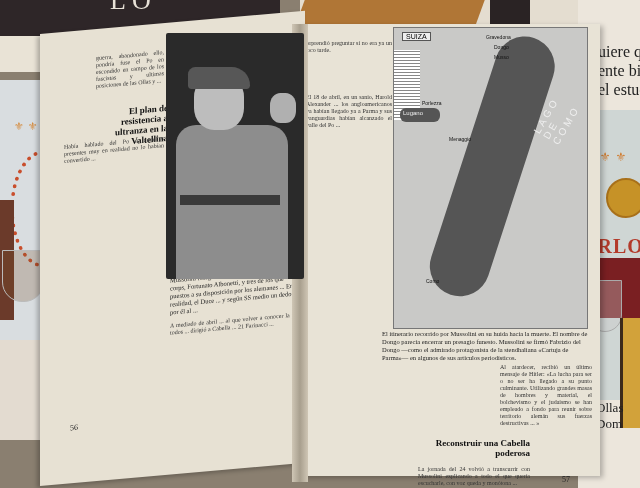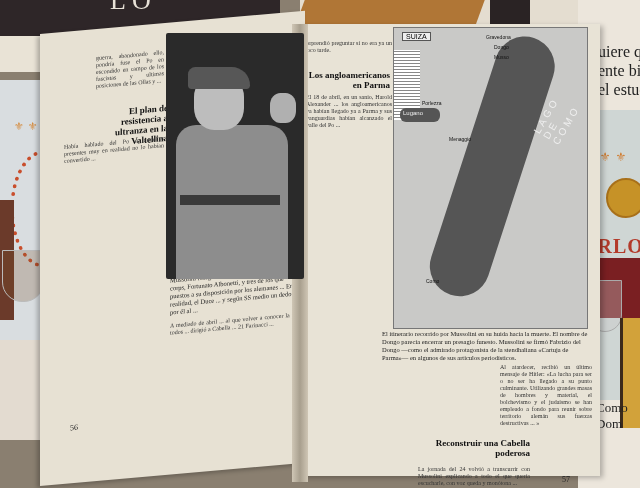--- a/index.html
+++ b/index.html
@@ -79,34 +79,33 @@
 <div class="abs ad-right-text"><span>uiere que</span>
 <span>ente bien</span>
 <span>el estuch</span></div>
 <div class="abs ad-right-panel"></div>
 <div class="abs ad-right-fleur">⚜⚜⚜</div>
 <div class="abs ad-right-medal"></div>
 <div class="abs ad-right-brand">ARLO</div>
 <div class="abs ad-right-curtain"></div>
 <div class="abs ad-right-glass"></div>
 <div class="abs ad-right-bottle"></div>
-<div class="abs ad-right-caption">Como Dom</div>
+<div class="abs ad-right-caption">Ollas Dom</div>
 
 <div class="abs page-left">
   <div class="abs text-block" style="left:56px;top:26px;width:68px;height:40px;">guerra, abandonado ello, pondría fuse el Po en escondido en campo de los fascistas y ultimas posiciones de las Ollas y ... </div>
   <div class="abs heading" style="left:60px;top:80px;width:68px;text-align:right;">El plan de resistencia a ultranza en la Valtellina</div>
   <div class="abs text-block" style="left:24px;top:112px;width:100px;height:250px;">Había hablado del Po a aquellos presentes muy en realidad no lo habían convertido ... </div>
   <div class="abs caption" style="left:130px;top:254px;width:130px;">Mussolini fotografiado en Saló, con su guarda de corps, Fortunato Albonetti, y tres de los que puestos a su disposición por los alemanes ... En realidad, el Duce ... y según SS medio un dedo por él al ... </div>
   <div class="abs text-block" style="left:130px;top:300px;width:130px;height:120px;">A mediado de abril ... al que volver a conocer la paz todos ... dirigió a Cabella ... 21 Farinacci ... </div>
   <div class="abs pagenum" style="left:30px;top:392px;">56</div>
 </div>
 
 <div class="abs page-right">
   <div class="abs text-block" style="left:4px;top:16px;width:88px;height:16px;">sorprendió preguntar si no era ya un poco tarde.</div>
-  <div class="abs heading" style="left:6px;top:46px;width:84px;text-align:right;">Los angloamericanos en Parma</div>
   <div class="abs text-block" style="left:6px;top:70px;width:86px;height:260px;">El 18 de abril, en un sanio, Harold Alexander ... los angloamericanos ya habían llegado ya a Parma y sus vanguardias habían alcanzado el valle del Po ... </div>
   <div class="abs caption" style="left:82px;top:306px;width:210px;">El itinerario recorrido por Mussolini en su huida hacia la muerte. El nombre de Dongo parecía encerrar un presagio funesto. Mussolini se firmó Fabrizio del Dongo —como el admirado protagonista de la stendhaliana «Cartuja de Parma»— en algunos de sus artículos periodísticos.</div>
   <div class="abs heading" style="left:130px;top:414px;width:100px;text-align:right;">Reconstruir una Cabella poderosa</div>
   <div class="abs text-block" style="left:118px;top:442px;width:112px;height:28px;">La jornada del 24 volvió a transcurrir con Mussolini explicando a todo el que quería escucharle, con voz queda y monótona ... </div>
   <div class="abs text-block" style="left:200px;top:340px;width:92px;height:100px;">Al atardecer, recibió un último mensaje de Hitler: «La lucha para ser o no ser ha llegado a su punto culminante. Utilizando grandes masas de hombres y material, el bolchevismo y el judaísmo se han empleado a fondo para reunir sobre territorio alemán sus fuerzas destructivas ... »</div>
   <div class="abs pagenum" style="left:262px;top:451px;">57</div>
 </div>
 
 <div class="abs gutter"></div>
 

